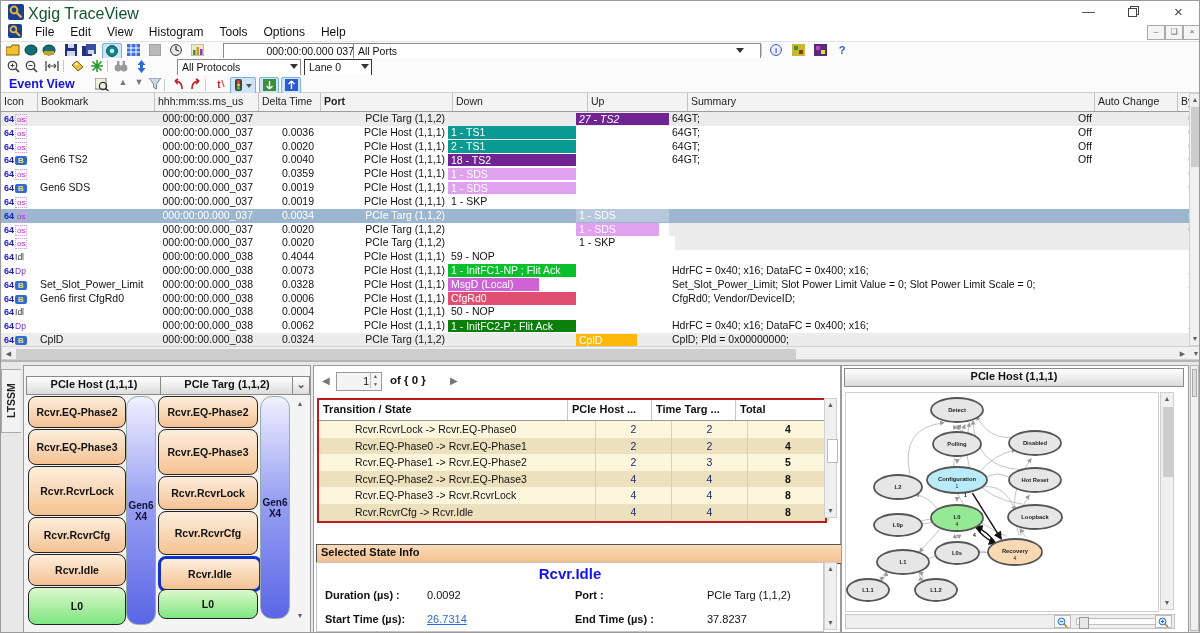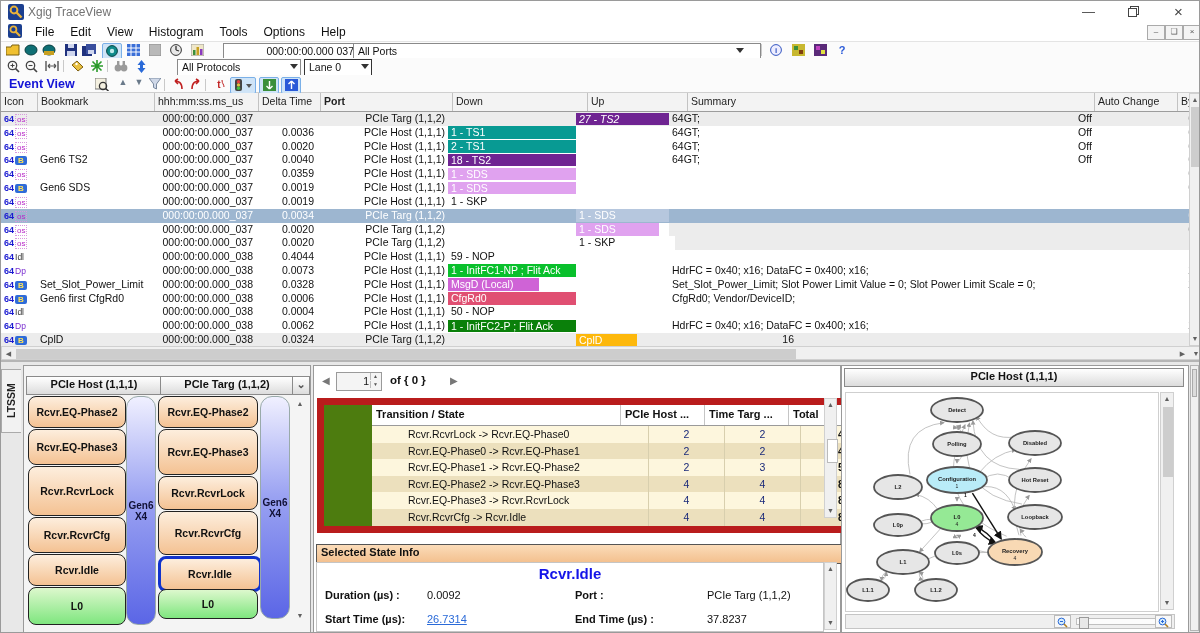--- a/index.html
+++ b/index.html
@@ -1,20 +1,20 @@
 <!DOCTYPE html>
 <html><head>
 <meta charset="utf-8">
 <style>
   html,body{margin:0;padding:0;background:#d9d9d9;font-family:"Liberation Sans",sans-serif;}
   #app{position:relative;width:1200px;height:633px;background:#ffffff;border:1px solid #9a9a9a;box-sizing:border-box;overflow:hidden;font-size:11px;color:#111;}
   .abs{position:absolute;box-sizing:border-box;}
   
   #titlebar{left:0;top:0;width:1200px;height:22px;background:#ffffff;}
-  #title-text{position:absolute;left:27px;top:4px;font-size:12px;color:#737373;}
+  #title-text{position:absolute;left:27px;top:4px;font-size:16px;color:#14532d;}
   .winbtn{position:absolute;top:0;width:45px;height:22px;text-align:center;line-height:22px;color:#444;font-size:13px;}
   #menubar{left:0;top:22px;width:1200px;height:18px;background:#ffffff;}
   .menu-item{display:inline-block;padding:2px 8px;font-size:12px;color:#111;}
   .mdibtn{position:absolute;top:2px;width:16px;height:13px;border:1px solid #aaa;background:#f4f4f4;font-size:8px;line-height:11px;text-align:center;color:#555;}
   
   #tb1{left:0;top:40px;width:1200px;height:17px;background:#fbfbfb;border-top:1px solid #e4e4e4;}
   #tb2{left:0;top:57px;width:1200px;height:17px;background:#fbfbfb;}
   #evbar{left:0;top:74px;width:1200px;height:18px;background:#fbfbfb;border-bottom:1px solid #cfcfcf;}
   .tbtn{position:absolute;top:1px;width:18px;height:15px;text-align:center;}
   .tbtn svg{display:block;margin:1px auto;}
@@ -42,21 +42,21 @@
   
   #bottom{left:0;top:359px;width:1200px;height:274px;background:#e8e8e8;border-top:2px solid #b5b5b5;}
   .panel{position:absolute;background:#f4f4f4;border:1px solid #9a9a9a;}
   .hdrbtn{position:absolute;height:17px;background:linear-gradient(180deg,#ffffff,#dcdcdc);border:1px solid #8a8a8a;font-weight:bold;font-size:11px;text-align:center;line-height:15px;}
   .statebox{position:absolute;border:1.4px solid #222;border-radius:8px;background:linear-gradient(180deg,#fdeedd,#f4c293);font-weight:bold;font-size:10.5px;display:flex;align-items:center;justify-content:center;text-align:center;}
   .statebox.l0{background:linear-gradient(180deg,#ddf8cd,#7fe67f);}
   .statebox.selstate{border:3px solid #1133cc;}
   .genbar{position:absolute;border:1px solid #9aa;border-radius:12px;background:linear-gradient(180deg,#f0f0ff 0%,#9aa2f2 45%,#5b66e6 100%);display:flex;align-items:center;justify-content:center;text-align:center;font-weight:bold;font-size:10px;color:#101035;}
   #ltssm-tab{left:0;top:368px;width:20px;height:64px;background:#f2f2f2;border:1px solid #aaa;border-left:none;writing-mode:vertical-rl;transform:rotate(180deg);text-align:center;font-weight:bold;font-size:10.5px;color:#222;line-height:18px;}
   
-  #ttable{position:absolute;left:3px;top:32px;width:506px;border:7px solid #b91c1c;background:#4d7c0f;padding-left:48px;}
+  #ttable{position:absolute;left:3px;top:32px;width:506px;border:2px solid #b91c1c;background:#4d7c0f;}
   #tthead{display:flex;height:20px;background:#fff;border-bottom:1px solid #9a9a9a;font-weight:bold;font-size:11px;}
   #tthead .hc{padding:3px 4px;border-right:1px solid #c5c5c5;overflow:hidden;white-space:nowrap;}
   .trow{display:flex;height:16.6px;line-height:16.6px;font-size:10.5px;}
   .trow .tc{overflow:hidden;white-space:nowrap;border-right:1px solid #d8cfae;}
   .tnum{text-align:center;color:#1a2a7a;}
   .ttot{text-align:center;font-weight:bold;color:#111;}
   
   #ssi-hdr{position:absolute;left:2px;top:178px;width:520px;height:16px;background:linear-gradient(180deg,#fbdcb9,#f3bf8d);border:1px solid #555;font-weight:bold;font-size:11px;padding:1px 4px;}
   #ssi-body{position:absolute;left:2px;top:196px;width:506px;height:68px;background:#fff;border:1px solid #c5c5c5;}
   #ssi-state{text-align:center;color:#1414e8;font-weight:bold;font-size:15px;margin-top:2px;}
@@ -535,20 +535,21 @@
         <div class="erow" style="background: rgb(236, 236, 236);">
           <div class="c" style="flex: 0 0 30px; width: 30px;"><span class="b64">64</span><span class="bbh">B</span></div>
           <div class="c" style="flex: 0 0 110px; width: 110px;">CplD</div>
           <div class="c num" style="flex: 0 0 97px; width: 97px;">000:00:00.000_038</div>
           <div class="c num" style="flex: 0 0 55px; width: 55px;">0.0324</div>
           <div class="c num" style="flex: 0 0 125px; width: 125px;">PCIe Targ (1,1,2)</div>
           <div class="c" style="flex: 0 0 128px; width: 128px; padding: 0px;"></div>
           <div class="c" style="flex: 0 0 93px; width: 93px; padding: 0px;">
             <span class="blk" style="background: rgb(253, 184, 12); width: 58px;">CplD</span>
           </div>
+          <div class="c" style="flex: 0 0 400px; width: 400px;">CplD; Pld = 0x00000000;</div>
           <div class="c" style="flex: 0 0 76px; width: 76px;"></div>
           <div class="c num" style="flex: 0 0 40px; width: 40px;">16</div>
         </div>
       </div>
 
     <div class="abs scroll" style="left:1188px;top:0;width:12px;height:253px">
       <div class="sarr">▲</div>
       <div class="thumb" style="position:absolute;left:1px;top:13px;width:8px;height:60px"></div>
       <div class="sarr" style="position:absolute;bottom:0;width:100%">▼</div>
     </div>

